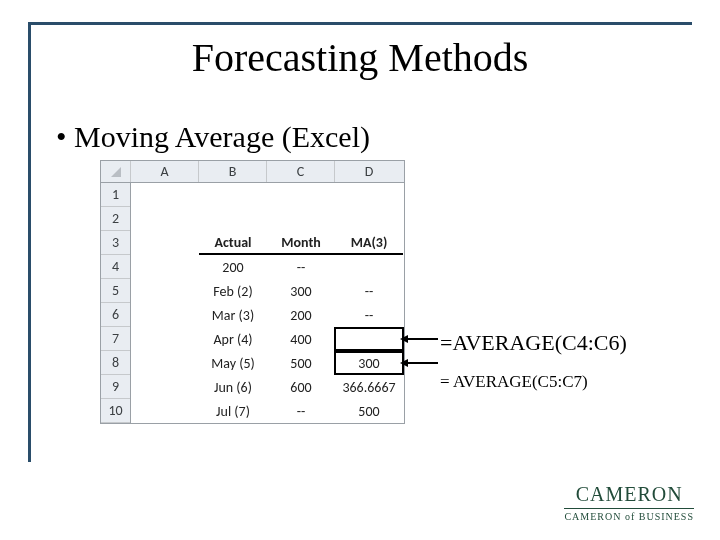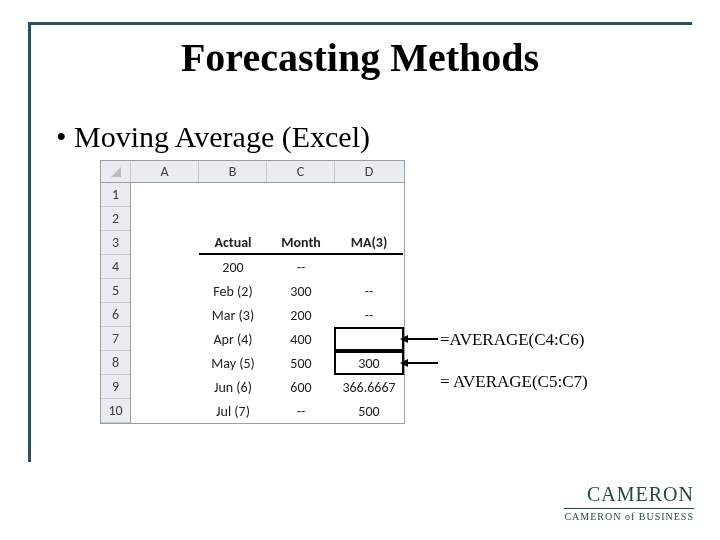--- a/index.html
+++ b/index.html
@@ -1,44 +1,44 @@
 <!DOCTYPE html>
 <html><head>
 <meta charset="utf-8">
 <style>
   * { box-sizing: border-box; margin: 0; padding: 0; }
   html, body { width: 720px; height: 540px; background: #fff; font-family: "Times New Roman", Times, serif; color: #000; }
   .slide { position: relative; width: 720px; height: 540px; }
   .rule-top { position: absolute; left: 28px; top: 22px; width: 664px; height: 3px; background: #2a4d6a; }
   .rule-left { position: absolute; left: 28px; top: 22px; width: 3px; height: 440px; background: #2a4d6a; }
-  .title { position: absolute; left: 0; right: 0; top: 34px; text-align: center; font-size: 40px; font-weight: 700; }
+  .title { position: absolute; left: 0; right: 0; top: 34px; text-align: center; font-size: 40px; font-weight: 400; }
   .bullet { position: absolute; left: 56px; top: 120px; font-size: 30px; }
   .bullet .dot { display: inline-block; width: 18px; }
   .excel-wrap { position: absolute; left: 100px; top: 160px; width: 305px; border: 1px solid #9aa0a6; background: #fff; font-family: Calibri, Arial, sans-serif; font-size: 14px; color: #222; }
   .col-headers { display: flex; background: #e9edf2; border-bottom: 1px solid #9aa0a6; height: 22px; }
   .corner { width: 30px; border-right: 1px solid #c6c9cc; display: flex; align-items: center; justify-content: center; color: #5b6168; position: relative; }
   .corner svg { width: 10px; height: 10px; }
   .col-cell { flex: 0 0 68px; border-right: 1px solid #c6c9cc; display: flex; align-items: center; justify-content: center; color: #3c4043; font-weight: 400; }
   .col-cell:last-child { border-right: none; }
   .grid-body { display: flex; }
   .row-headers { width: 30px; background: #e9edf2; border-right: 1px solid #9aa0a6; }
   .row-h { height: 24px; border-bottom: 1px solid #c6c9cc; display: flex; align-items: center; justify-content: center; color: #3c4043; }
   .cells { flex: 1; }
   .row { display: flex; height: 24px; }
   .cell { flex: 0 0 68px; display: flex; align-items: center; justify-content: center; padding: 0 4px; }
   .hdr-row .cell { font-weight: 700; border-bottom: 2px solid #000; }
   .box7 { position: absolute; border: 2px solid #000; width: 70px; height: 24px; left: 334px; top: 327px; pointer-events: none; }
   .box8 { position: absolute; border: 2px solid #000; width: 70px; height: 24px; left: 334px; top: 351px; pointer-events: none; }
-  .ann1 { position: absolute; left: 440px; top: 330px; font-family: "Times New Roman", serif; font-size: 17px; }
+  .ann1 { position: absolute; left: 440px; top: 330px; font-family: "Times New Roman", serif; font-size: 22px; }
   .ann2 { position: absolute; left: 440px; top: 372px; font-family: "Times New Roman", serif; font-size: 17px; }
   .arrow { position: absolute; height: 2px; background: #000; }
   .arrow::before { content: ""; position: absolute; left: -6px; top: -3px; width: 0; height: 0; border-right: 8px solid #000; border-top: 4px solid transparent; border-bottom: 4px solid transparent; }
   .arr1 { left: 406px; top: 338px; width: 32px; }
   .arr2 { left: 406px; top: 362px; width: 32px; }
-  .logo { position: absolute; right: 26px; bottom: 18px; text-align: right; font-family: Georgia, "Times New Roman", serif; color: #224c3a; }
+  .logo { position: absolute; right: 26px; bottom: 18px; text-align: center; font-family: Georgia, "Times New Roman", serif; color: #224c3a; }
   .logo .l1 { font-size: 20px; letter-spacing: 1px; }
   .logo .l2 { font-size: 10px; letter-spacing: 1px; }
   .logo .l2 .it { text-transform: none; margin-top: 25px; }
   .logo hr { border: none; border-top: 1px solid #224c3a; margin: 2px 0; }
 </style>
 </head>
 <body>
 
 <div class="slide">
   <div class="rule-top"></div>

